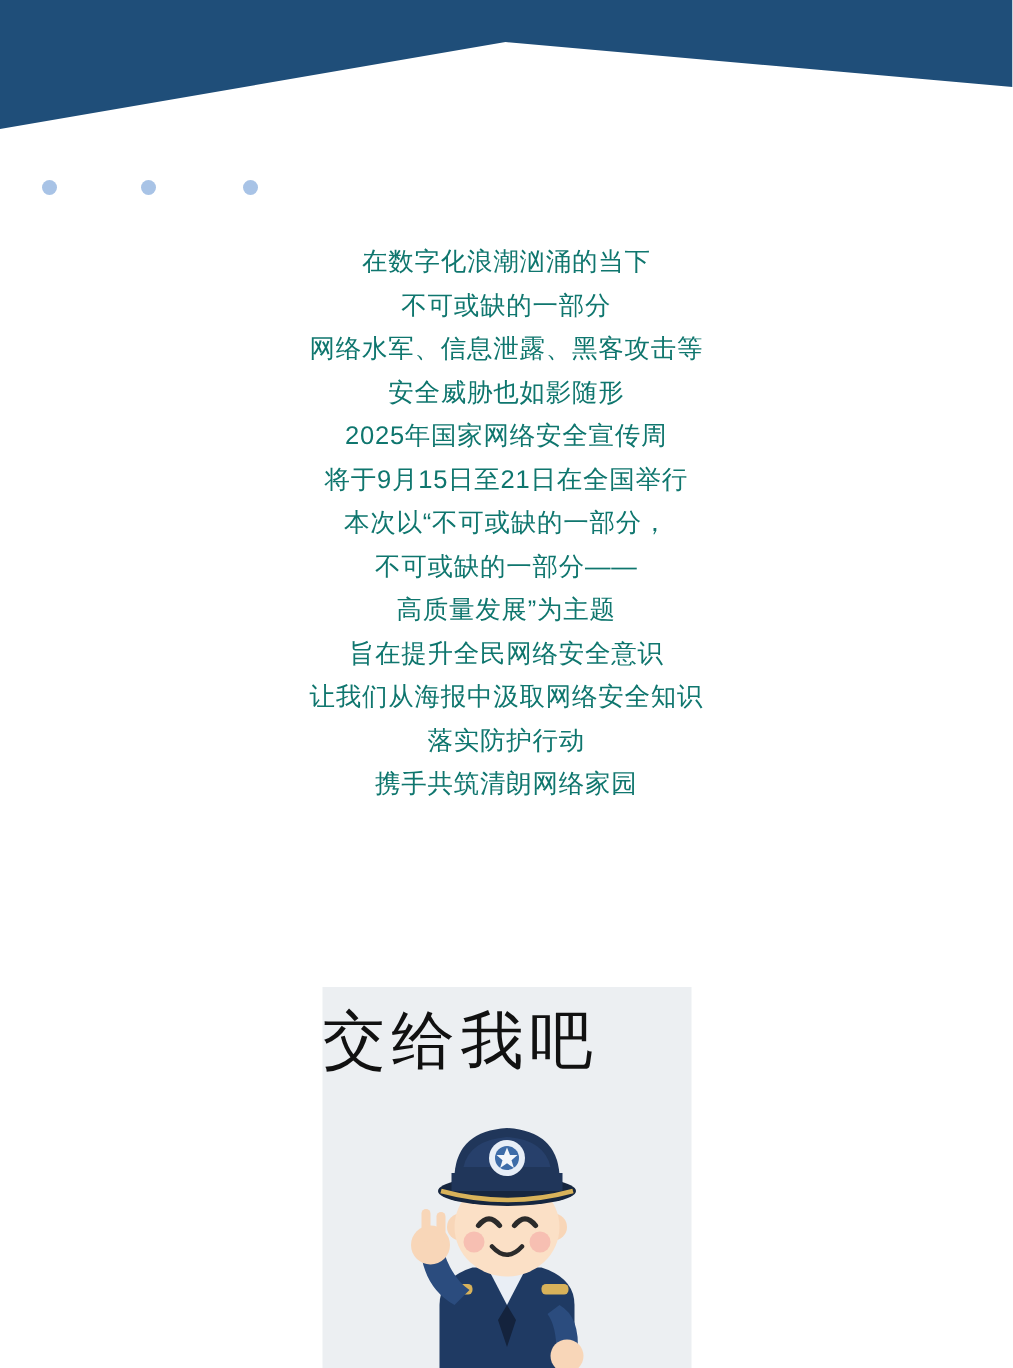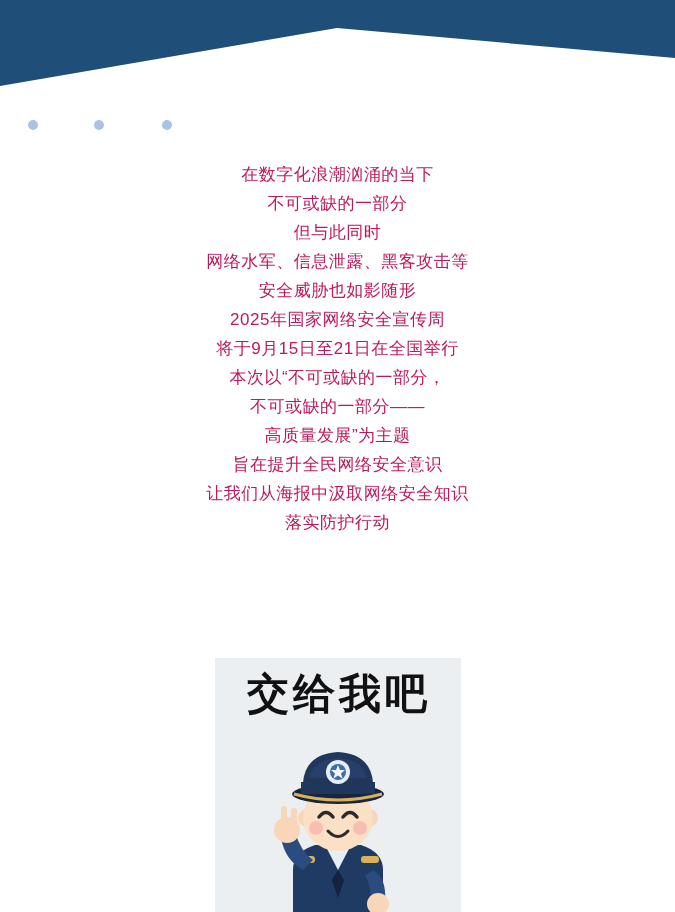--- a/index.html
+++ b/index.html
@@ -51,43 +51,43 @@
   .poem {
     position: absolute;
     top: 160px;
     left: 0;
     width: 675px;
     text-align: center;
   }
   .poem-line {
     font-size: 17px;
     line-height: 29px;
-    color: #be185d;
+    color: #0f766e;
     letter-spacing: 0.5px;
     white-space: nowrap;
   }
 
   
   .illustration {
     position: absolute;
     top: 658px;
     left: 215px;
     width: 246px;
     height: 254px;
     background: #eceff2;
     overflow: hidden;
   }
   .illo-title {
     position: absolute;
     top: 8px;
     left: 0;
     width: 216px;
-    text-align: right;
+    text-align: left;
     font-size: 42px;
-    font-weight: bold;
+    font-weight: normal;
     letter-spacing: 4px;
     color: #111111;
     font-family: "DejaVu Sans", "Liberation Sans", sans-serif;
   }
   .illo-figure {
     position: absolute;
     top: 62px;
     left: 0;
     width: 246px;
     height: 192px;
@@ -105,31 +105,31 @@
 
 <div class="dots">
   <span class="dot dot-1"></span>
   <span class="dot dot-2"></span>
   <span class="dot dot-3"></span>
 </div>
 
 <div class="poem">
   <div class="poem-line">在数字化浪潮汹涌的当下</div>
   <div class="poem-line">不可或缺的一部分</div>
-  <div class="poem-line">但与此同时</div>
   <div class="poem-line">网络水军、信息泄露、黑客攻击等</div>
   <div class="poem-line">安全威胁也如影随形</div>
   <div class="poem-line">2025年国家网络安全宣传周</div>
   <div class="poem-line">将于9月15日至21日在全国举行</div>
   <div class="poem-line">本次以“不可或缺的一部分，</div>
   <div class="poem-line">不可或缺的一部分——</div>
   <div class="poem-line">高质量发展”为主题</div>
   <div class="poem-line">旨在提升全民网络安全意识</div>
   <div class="poem-line">让我们从海报中汲取网络安全知识</div>
   <div class="poem-line">落实防护行动</div>
+  <div class="poem-line">携手共筑清朗网络家园</div>
 </div>
 
 <div class="illustration">
   <div class="illo-title">交给我吧</div>
 
   <div class="illo-figure">
     <svg width="246" height="192" viewBox="0 0 246 192" xmlns="http://www.w3.org/2000/svg">
 
       <path d="M78 192 L78 150 Q78 132 100 125 L146 125 Q168 132 168 150 L168 192 Z" fill="#1f3a63"></path>
 

